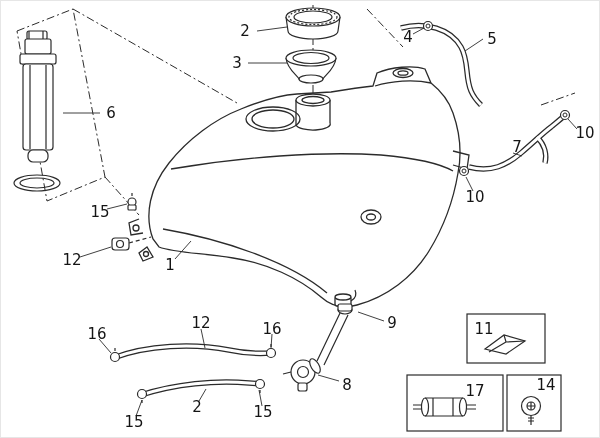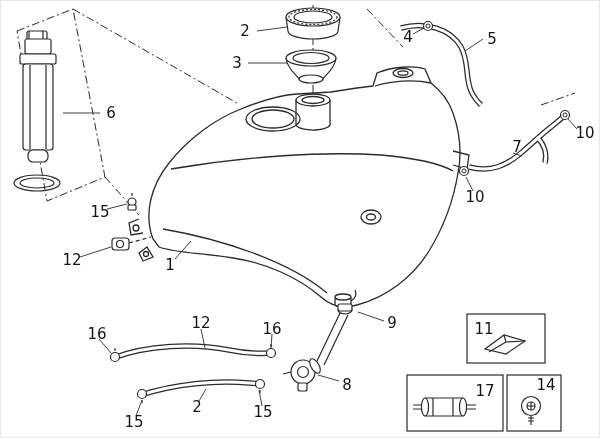--- a/index.html
+++ b/index.html
@@ -218,16 +218,16 @@
   <span class="lbl" style="left:169px;top:264px">1</span>
   <span class="lbl" style="left:391px;top:322px">9</span>
   <span class="lbl" style="left:200px;top:322px">12</span>
   <span class="lbl" style="left:96px;top:333px">16</span>
   <span class="lbl" style="left:271px;top:328px">16</span>
   <span class="lbl" style="left:346px;top:384px">8</span>
   <span class="lbl" style="left:483px;top:328px">11</span>
   <span class="lbl" style="left:196px;top:406px">2</span>
   <span class="lbl" style="left:133px;top:421px">15</span>
   <span class="lbl" style="left:262px;top:411px">15</span>
-  <span class="lbl" style="left:484px;top:390px">17</span>
+  <span class="lbl" style="left:474px;top:390px">17</span>
   <span class="lbl" style="left:545px;top:384px">14</span>
 
 </div>
 
 </body></html>

